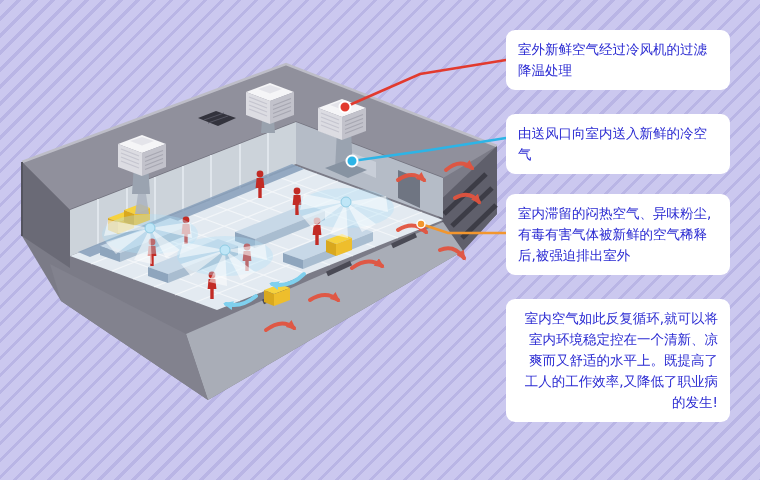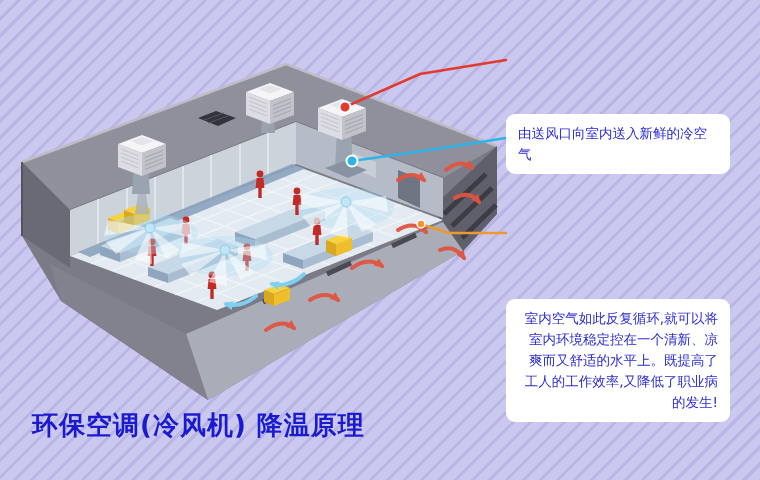--- a/index.html
+++ b/index.html
@@ -238,21 +238,26 @@
       <circle cx="345" cy="107" r="5.5" fill="#e23a2e" stroke="#ffffff" stroke-width="2"></circle>
 
       <polyline points="506,138 430,150 352,161" fill="none" stroke="#2db4e6" stroke-width="2.5" stroke-linecap="round"></polyline>
       <circle cx="352" cy="161" r="5.5" fill="#2db4e6" stroke="#ffffff" stroke-width="2"></circle>
 
       <polyline points="506,233 448,233 421,224" fill="none" stroke="#f2962e" stroke-width="2.5" stroke-linecap="round"></polyline>
       <circle cx="421" cy="224" r="4" fill="#f2962e" stroke="#ffffff" stroke-width="1.5"></circle>
     </g>
   </svg>
 
+  <div class="callout callout-1">
+    <span>室外新鲜空气经过冷风机的过滤降温处理</span>
+  </div>
   <div class="callout callout-2">
     <span>由送风口向室内送入新鲜的冷空气</span>
   </div>
+  <div class="callout callout-3">
+    <span>室内滞留的闷热空气、异味粉尘,有毒有害气体被新鲜的空气稀释后,被强迫排出室外</span>
+  </div>
   <div class="callout callout-4">
     <span>室内空气如此反复循环,就可以将室内环境稳定控在一个清新、凉爽而又舒适的水平上。既提高了工人的工作效率,又降低了职业病的发生!</span>
   </div>
 
-  <div class="page-title">环保空调(冷风机) 降温原理</div>
 </div>
 
 </body></html>

